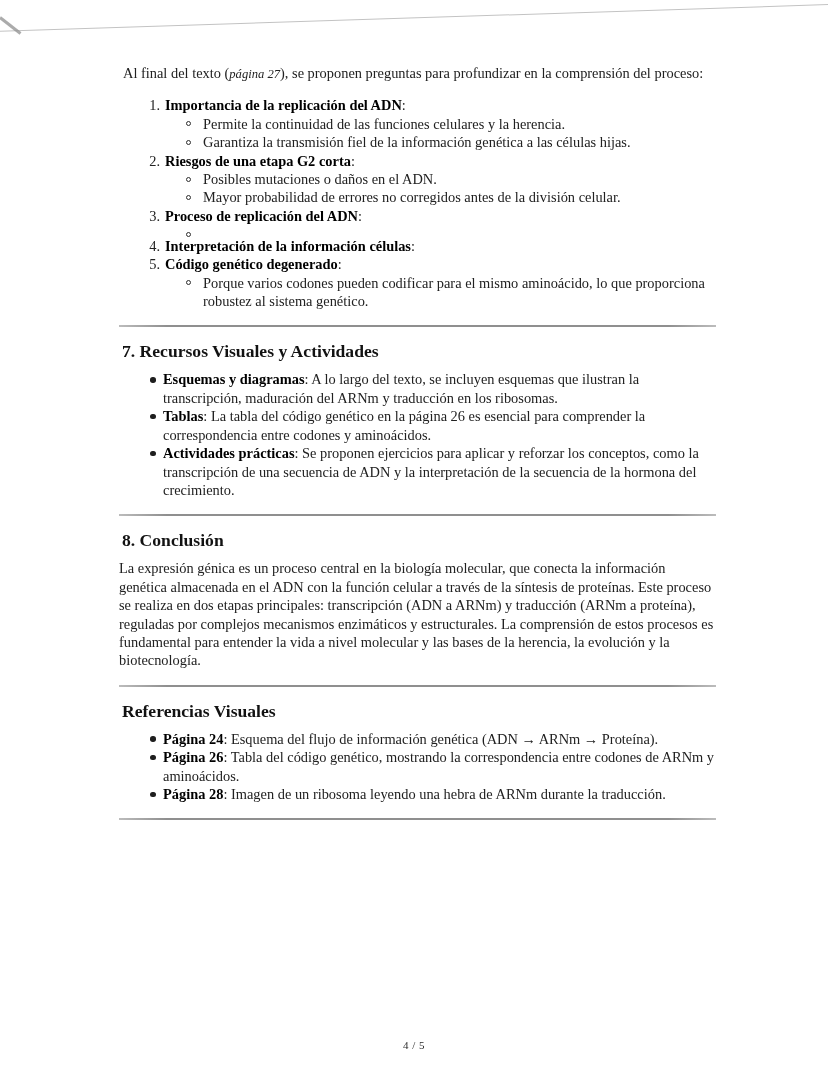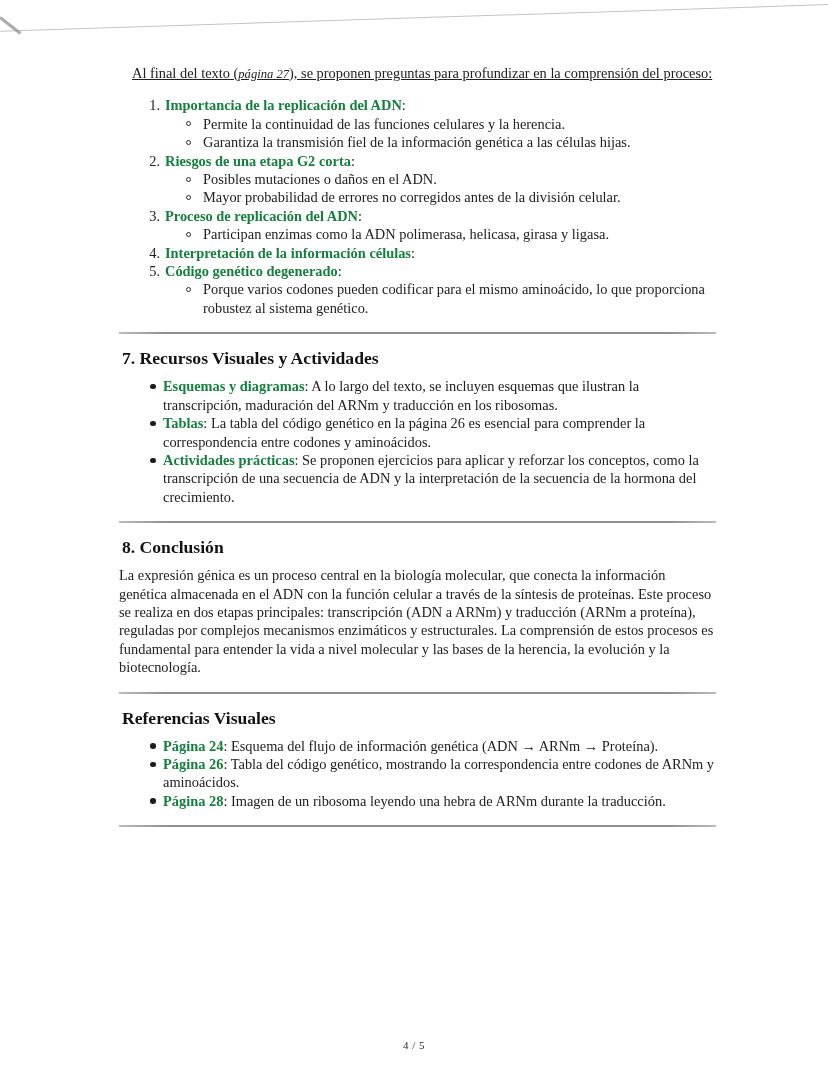--- a/index.html
+++ b/index.html
@@ -24,22 +24,22 @@
   }
 
   .content {
     position:absolute; left:119px; top:64px; width:597px;
     font-size:14.4px; line-height:18.4px;
   }
   .h {
     font-size:17.6px; line-height:21px; font-weight:700;
     color:#121212; margin:0 0 8px 0; padding-left:3px;
   }
-  .bld { font-weight:700; color:#15803d;margin-top:24px; }
-  .intro { margin:0 0 11px 13px;text-decoration:underline; }
+  .bld { font-weight:700; color:#000000;margin-top:24px; }
+  .intro { margin:0 0 11px 4px; }
   .em-small { font-style:italic; font-size:12.6px; }
 
   .olist { margin-top:13px; }
   .orow { display:flex; align-items:flex-start; }
   .onum { flex:0 0 41px; text-align:right; }
   .obody { flex:1 1 auto; padding-left:5px; }
 
   .srow { display:flex; align-items:flex-start; }
   .cmark { flex:0 0 17px; margin-left:21px; }
   .cmark i {
@@ -120,21 +120,20 @@
         </div>
 
         <div class="orow">
           <span class="onum">3.</span>
           <div class="obody">
             <span class="bld">Proceso de replicación del ADN</span><span>:</span>
             <div class="srow">
               <span class="cmark">
                   <i></i>
                 </span>
-              <div class="sbody">Participan enzimas como la ADN polimerasa, helicasa, girasa y ligasa.</div>
             </div>
           </div>
         </div>
 
         <div class="orow">
           <span class="onum">4.</span>
           <div class="obody">
             <span class="bld">Interpretación de la información células</span><span>:</span>
           </div>
         </div>

